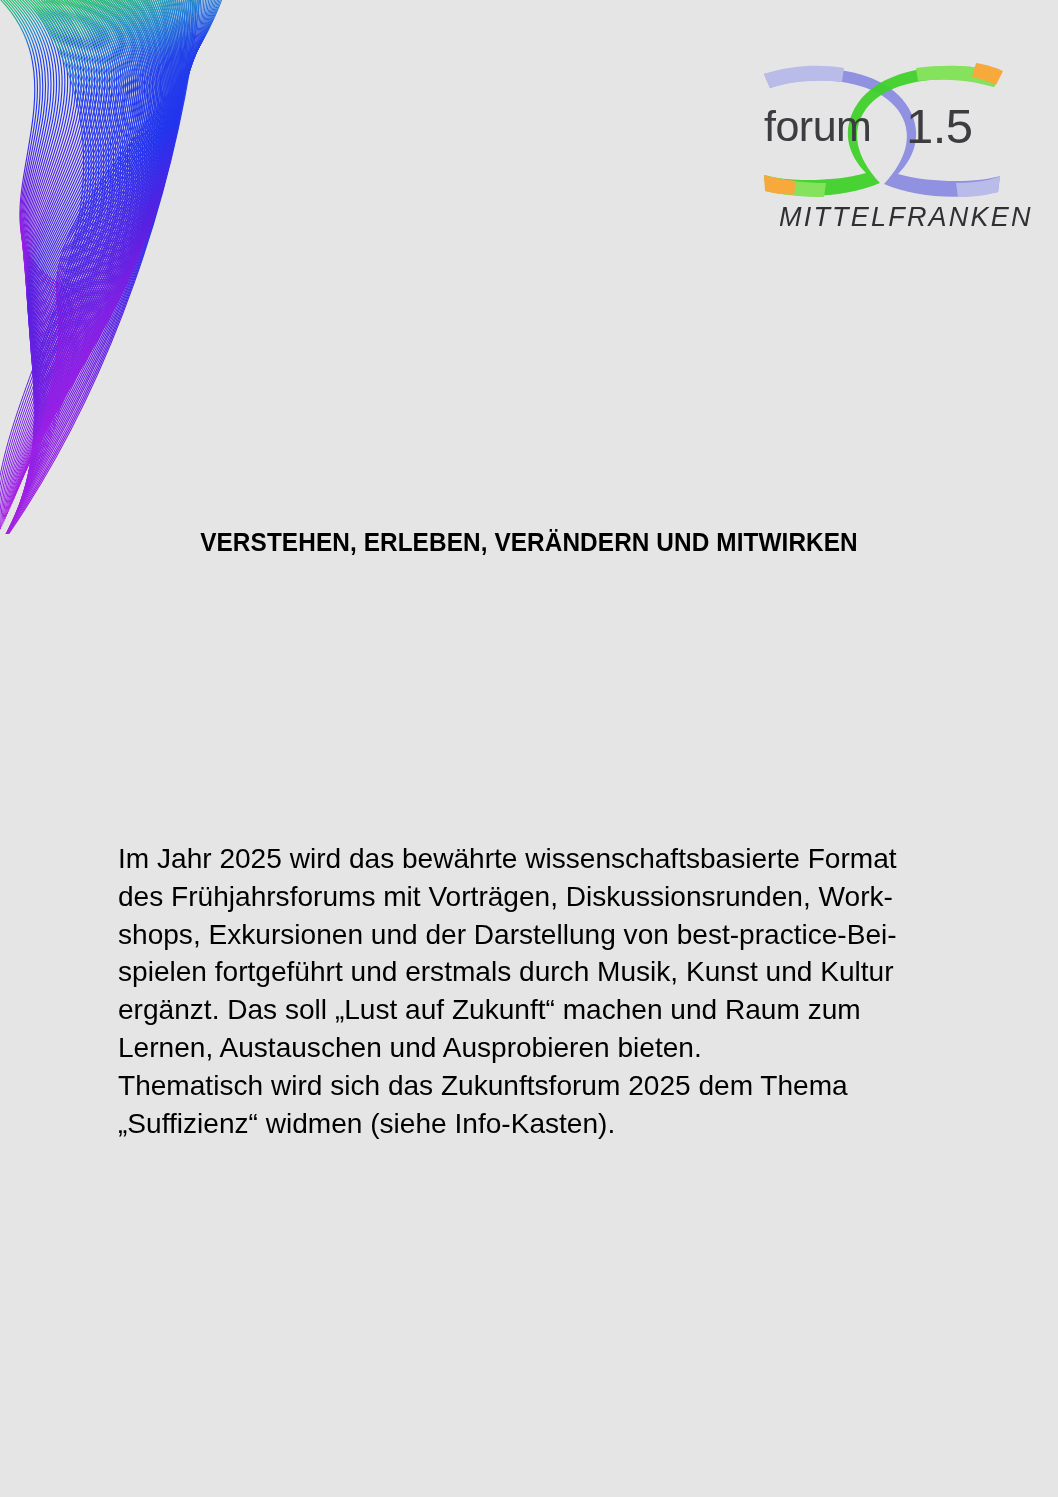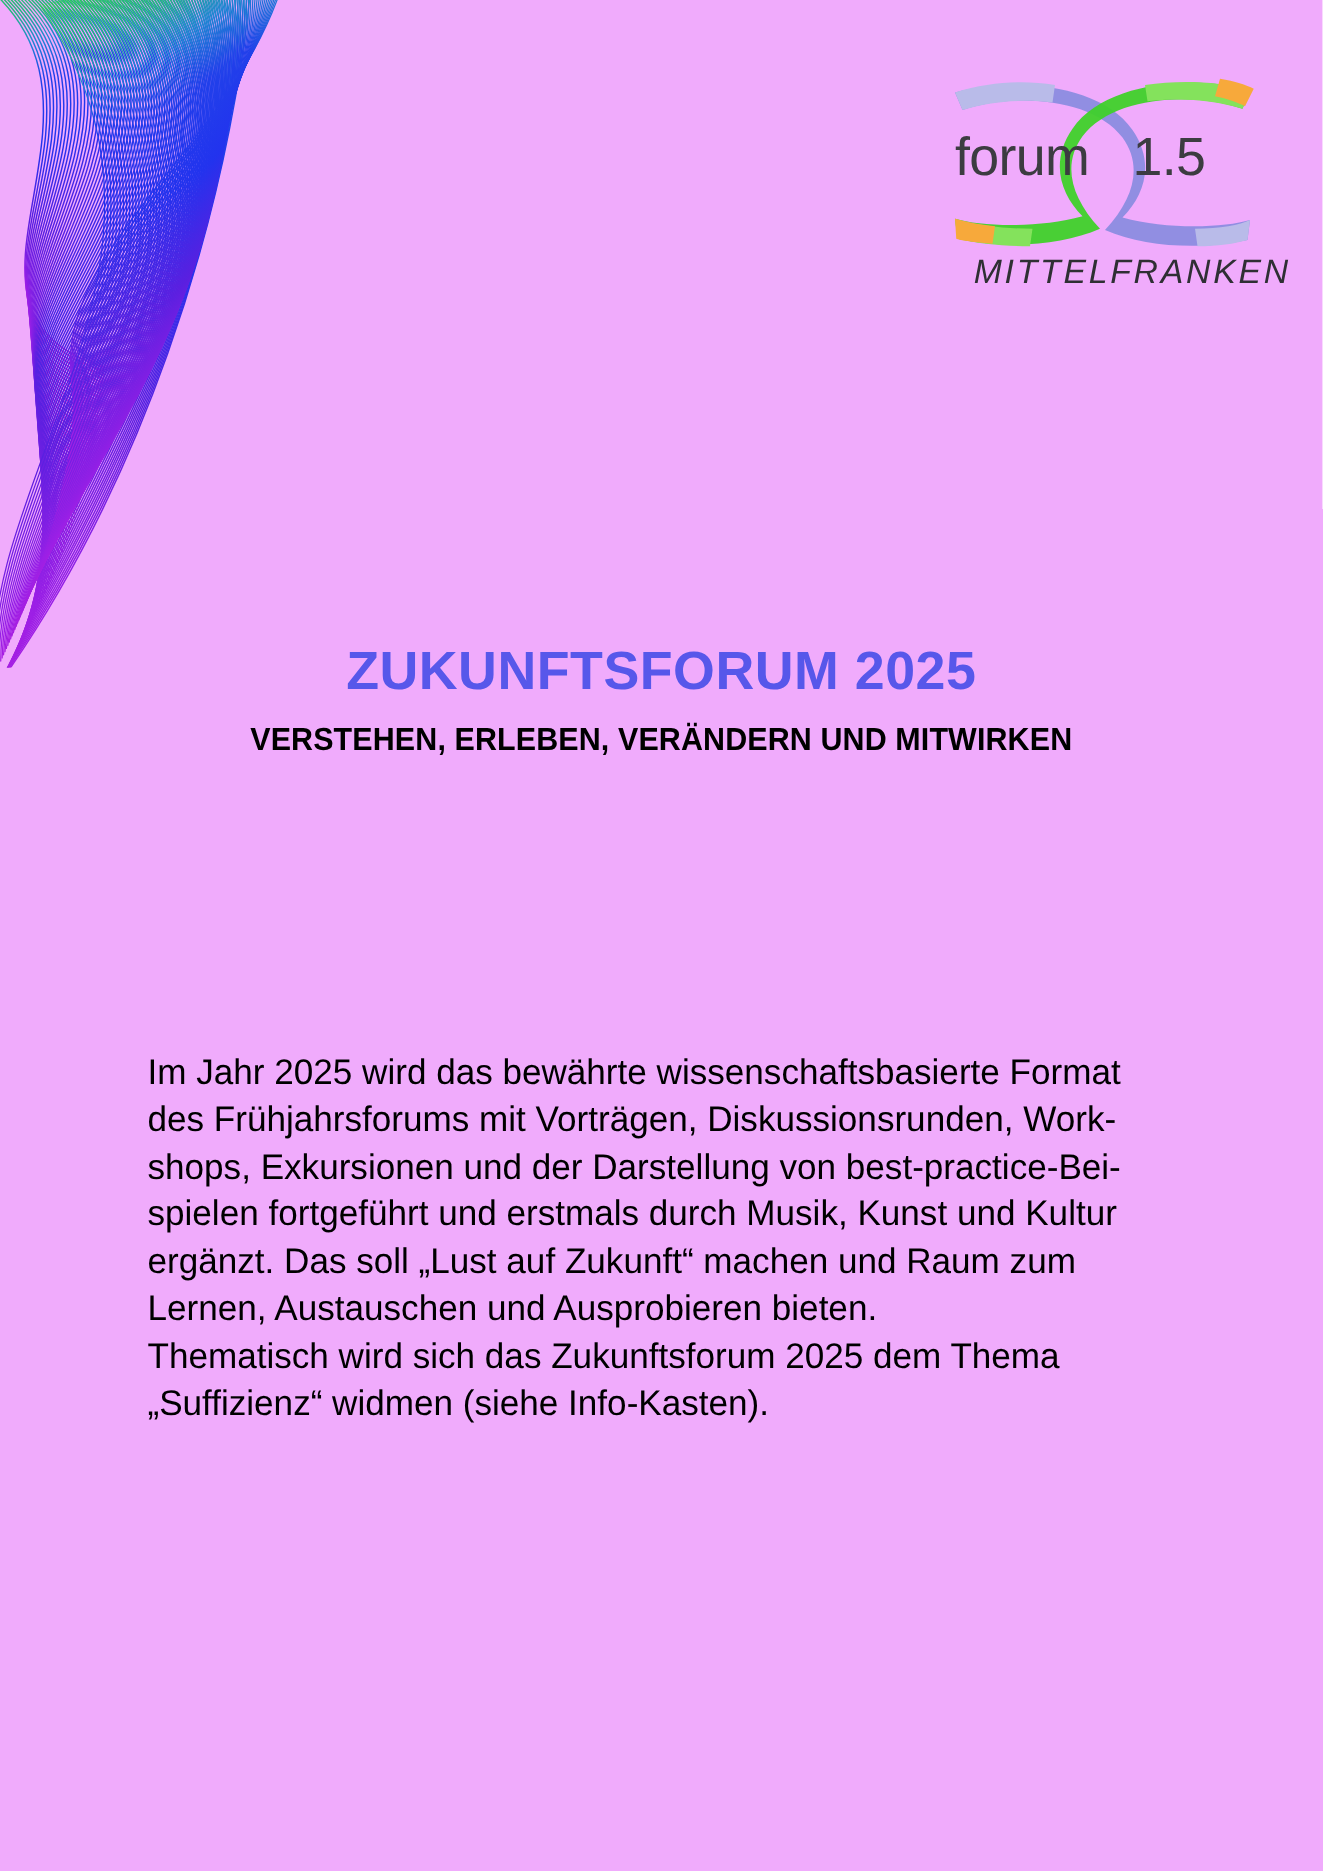--- a/index.html
+++ b/index.html
@@ -12,21 +12,21 @@
     height: 1497px;
     position: relative;
     overflow: hidden;
     font-family: "Liberation Sans", sans-serif;
     -webkit-font-smoothing: antialiased;
   }
 
   .page {
     position: absolute;
     inset: 0;
-    background: #f0abfc;
+    background: #e5e5e5;
   }
 
   
   #wave-art {
     position: absolute;
     left: -8px;
     top: -6px;
     width: 300px;
     height: 540px;
     pointer-events: none;
@@ -56,21 +56,21 @@
   }
   #logo-word-forum {
     left: 16px;
     top: 53px;
     font-size: 43px;
     line-height: 43px;
   }
   #logo-word-version {
     left: 158px;
     top: 53px;
-    font-size: 43px;
+    font-size: 49px;
     line-height: 43px;
   }
   #logo-region {
     position: absolute;
     left: 8px;
     top: 150px;
     width: 260px;
     text-align: left;
     font-family: "Liberation Sans", sans-serif;
     font-style: italic;
@@ -359,21 +359,20 @@
       <path d="M228 11 C 240 13, 249 16, 255 19 L 248 33 C 242 30, 234 27, 224 25 Z" fill="#f7a93b"></path>
       <path d="M16 123 C 26 126, 38 128, 48 129 L 46 143 C 34 142, 24 141, 17 139 Z" fill="#f7a93b"></path>
     </svg>
 
     <span class="logo-wordmark" id="logo-word-forum">forum</span>
     <span class="logo-wordmark" id="logo-word-version">1.5</span>
     <div id="logo-region">MITTELFRANKEN</div>
   </div>
 
   <div id="headline-block">
-    <h1 id="page-title">ZUKUNFTSFORUM 2025</h1>
     <h2 id="page-subtitle">VERSTEHEN, ERLEBEN, VERÄNDERN UND MITWIRKEN</h2>
   </div>
 
   <div id="intro-paragraph">Im Jahr 2025 wird das bewährte wissenschaftsbasierte Format
 des Frühjahrsforums mit Vorträgen, Diskussionsrunden, Work-
 shops, Exkursionen und der Darstellung von best-practice-Bei-
 spielen fortgeführt und erstmals durch Musik, Kunst und Kultur
 ergänzt. Das soll „Lust auf Zukunft“ machen und Raum zum
 Lernen, Austauschen und Ausprobieren bieten.
 Thematisch wird sich das Zukunftsforum 2025 dem Thema

